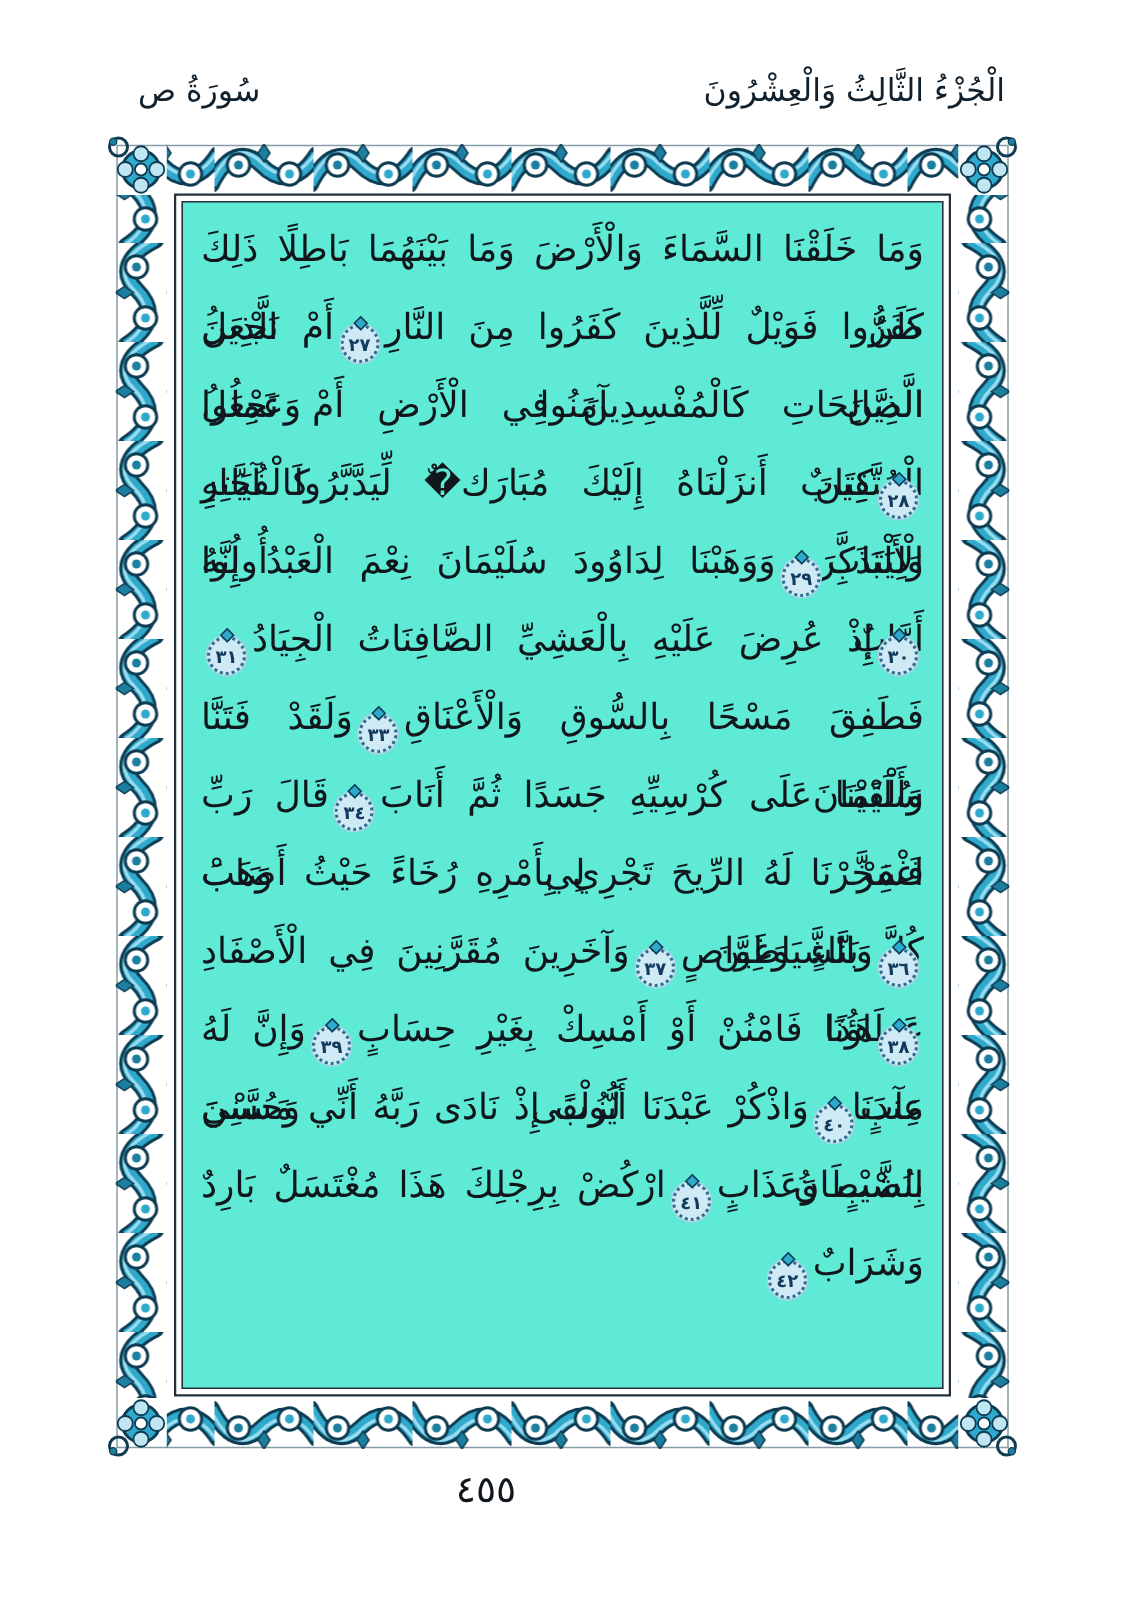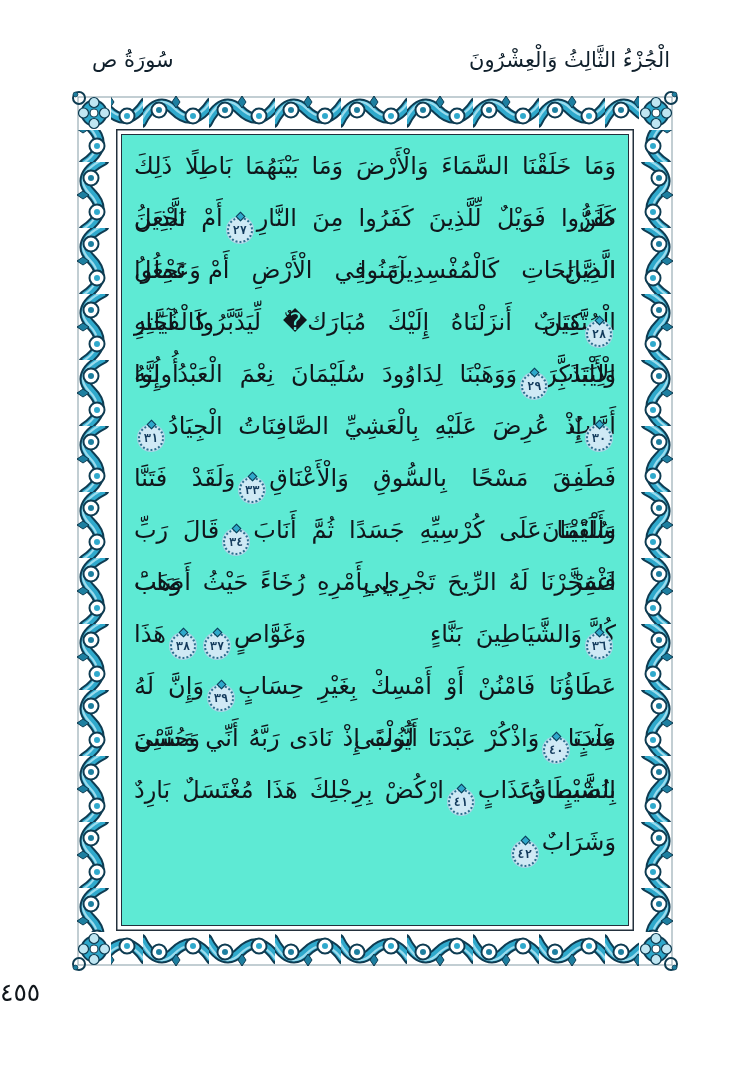--- a/index.html
+++ b/index.html
@@ -42,35 +42,34 @@
   
   .ayah-badge{
     display:inline-flex; align-items:center; justify-content:center;
     width:26px; height:26px; border-radius:50%;
     background:#cfe9f5;
     border:2px dotted #2c6e8e;
     box-shadow:0 0 0 1px #a8d4e6;
     margin:0 4px; vertical-align:-7px;
     position:relative;
     box-sizing:border-box;
-    font-family:Liberation Mono, monospace;
   }
   .ayah-badge::after{
     content:""; position:absolute; top:-6px; left:8px;
     width:5px; height:5px; background:#2fa9cc;
     border:1px solid #0e3c52; transform:rotate(45deg);
   }
   .ayah-num{
     font-size:12px; line-height:1; color:#123a5c; font-weight:bold;
     transform:translateY(1px);
   }
   
   .pagenum{
     position:absolute; top:978px; left:0; width:648px;
-    text-align:left; font-size:25px; color:#10161b;
+    text-align:center; font-size:25px; color:#10161b;
   }
 </style>
 </head>
 <body>
 
 <div class="page">
 
   <div class="header">
     <div class="hdr-juz">الْجُزْءُ الثَّالِثُ وَالْعِشْرُونَ</div>
     <div class="hdr-surah">سُورَةُ ص</div>
@@ -153,21 +152,21 @@
             <span class="ayah-num">٣٣</span>
           </span><span class="qtext">وَلَقَدْ فَتَنَّا سُلَيْمَانَ</span></div>
         <div class="qline"><span class="qtext">وَأَلْقَيْنَا عَلَى كُرْسِيِّهِ جَسَدًا ثُمَّ أَنَابَ</span><span class="ayah-badge">
             <span class="ayah-num">٣٤</span>
           </span><span class="qtext">قَالَ رَبِّ اغْفِرْ لِي وَهَبْ</span></div>
         <div class="qline"><span class="qtext">فَسَخَّرْنَا لَهُ الرِّيحَ تَجْرِي بِأَمْرِهِ رُخَاءً حَيْثُ أَصَابَ</span><span class="ayah-badge">
             <span class="ayah-num">٣٦</span>
           </span><span class="qtext">وَالشَّيَاطِينَ</span></div>
         <div class="qline"><span class="qtext">كُلَّ بَنَّاءٍ وَغَوَّاصٍ</span><span class="ayah-badge">
             <span class="ayah-num">٣٧</span>
-          </span><span class="ayah-badge">
+          </span><span class="qtext">وَآخَرِينَ مُقَرَّنِينَ فِي الْأَصْفَادِ</span><span class="ayah-badge">
             <span class="ayah-num">٣٨</span>
           </span><span class="qtext">هَذَا</span></div>
         <div class="qline"><span class="qtext">عَطَاؤُنَا فَامْنُنْ أَوْ أَمْسِكْ بِغَيْرِ حِسَابٍ</span><span class="ayah-badge">
             <span class="ayah-num">٣٩</span>
           </span><span class="qtext">وَإِنَّ لَهُ عِندَنَا لَزُلْفَى وَحُسْنَ</span></div>
         <div class="qline"><span class="qtext">مَآبٍ</span><span class="ayah-badge">
             <span class="ayah-num">٤٠</span>
           </span><span class="qtext">وَاذْكُرْ عَبْدَنَا أَيُّوبَ إِذْ نَادَى رَبَّهُ أَنِّي مَسَّنِيَ الشَّيْطَانُ</span></div>
         <div class="qline"><span class="qtext">بِنُصْبٍ وَعَذَابٍ</span><span class="ayah-badge">
             <span class="ayah-num">٤١</span>

